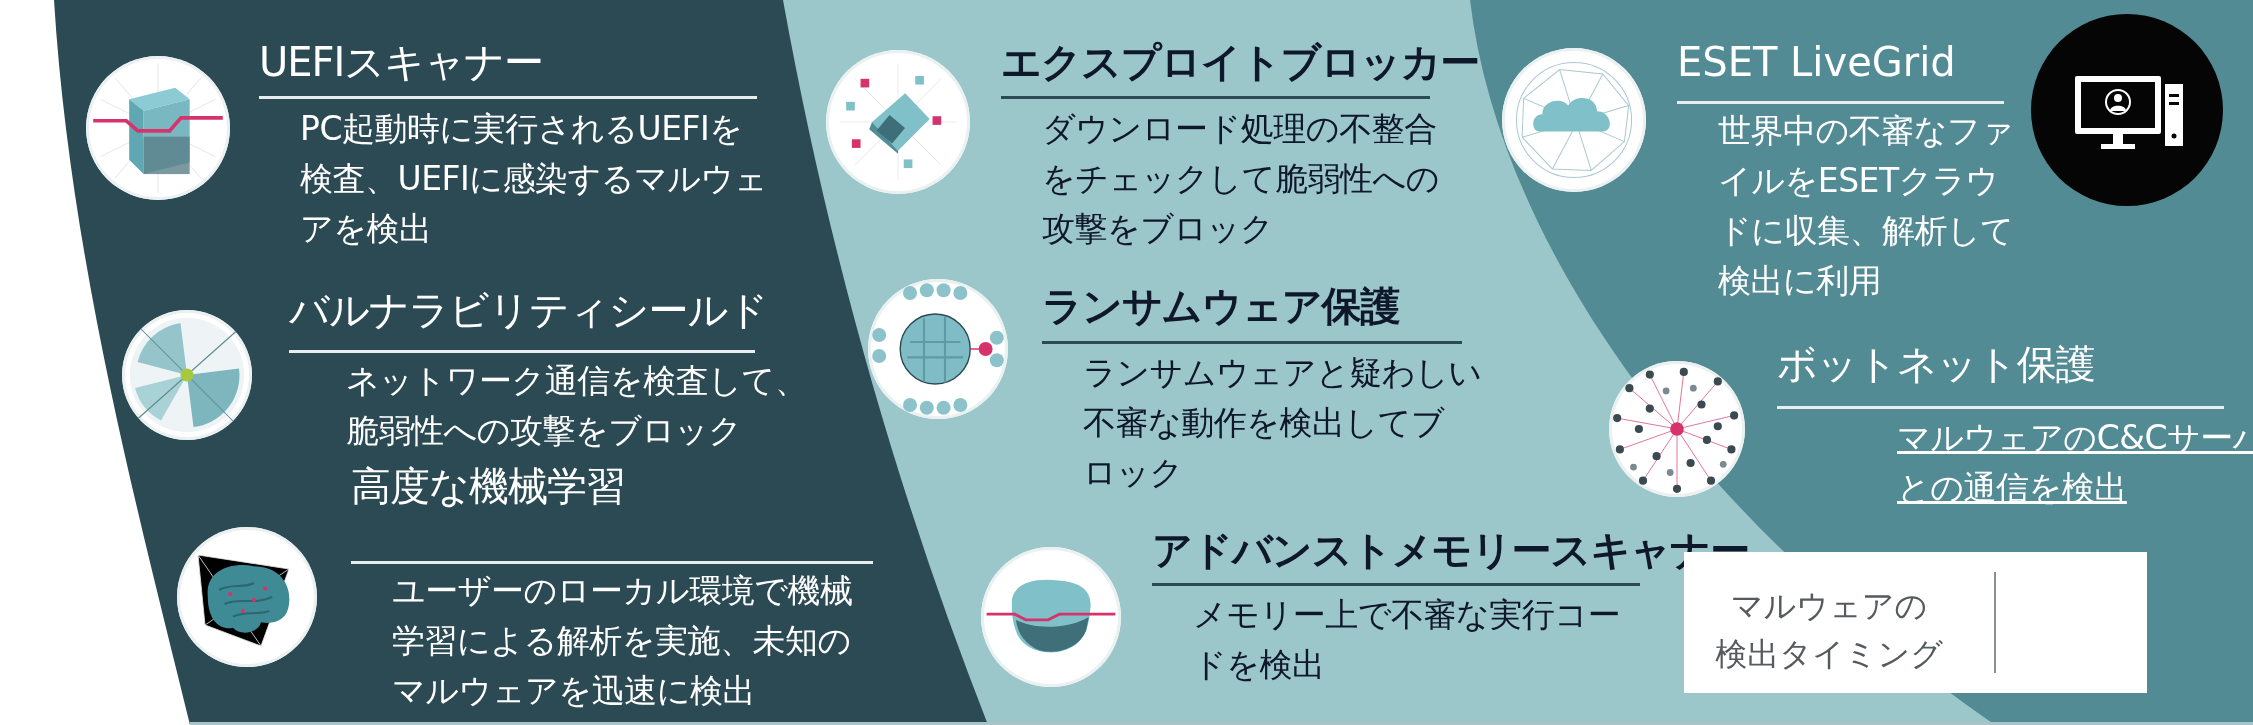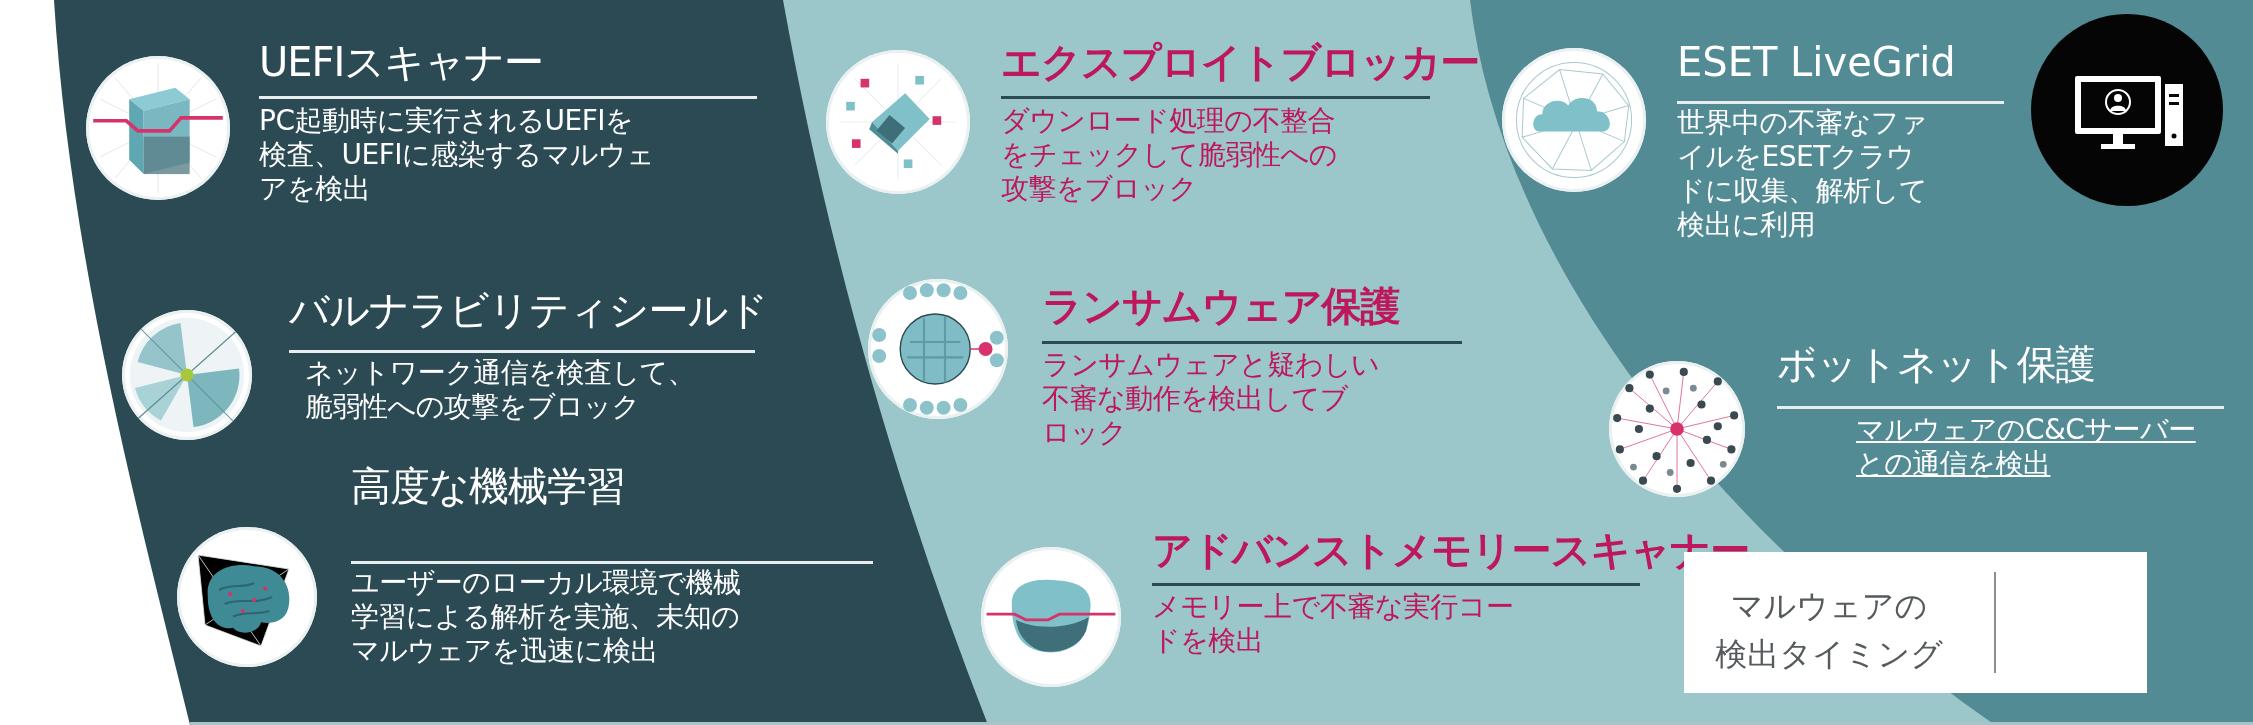--- a/index.html
+++ b/index.html
@@ -7,26 +7,27 @@
   body { position: relative; font-family: "DejaVu Sans", "Liberation Sans", sans-serif; }
   #stage { position: absolute; left: 0; top: 0; width: 1809px; height: 725px; }
   svg.bg { position: absolute; left: 0; top: 0; }
   .feature { position: absolute; }
   .feature .title {
     position: absolute; white-space: nowrap; font-size: 40px; line-height: 48px;
     letter-spacing: -1px;
   }
   .feature .divider { position: absolute; height: 3px; }
   .feature .desc {
-    position: absolute; font-size: 28px; line-height: 34px; white-space: pre;
+    position: absolute; font-size: 33px; line-height: 50px; white-space: pre;
     letter-spacing: -0.5px;
+    margin-left: 41px;
   }
   .on-dark .title, .on-dark .desc { color: #ffffff; }
   .on-dark .divider { background: #e8eef0; }
-  .on-light .title, .on-light .desc { color: #be185d; }
+  .on-light .title, .on-light .desc { color: #0f172a; }
   .on-light .title { font-weight: bold; }
   .on-light .divider { background: #2b4a53; }
   .icon-circle {
     position: absolute; border-radius: 50%; background: #ffffff;
     box-shadow: 0 0 0 3px rgba(230,236,238,0.8) inset;
     overflow: hidden;
   }
   .icon-circle svg { width: 100%; height: 100%; display: block; }
   #pc-badge {
     position: absolute; left: 2031px; top: 14px; width: 192px; height: 192px;

